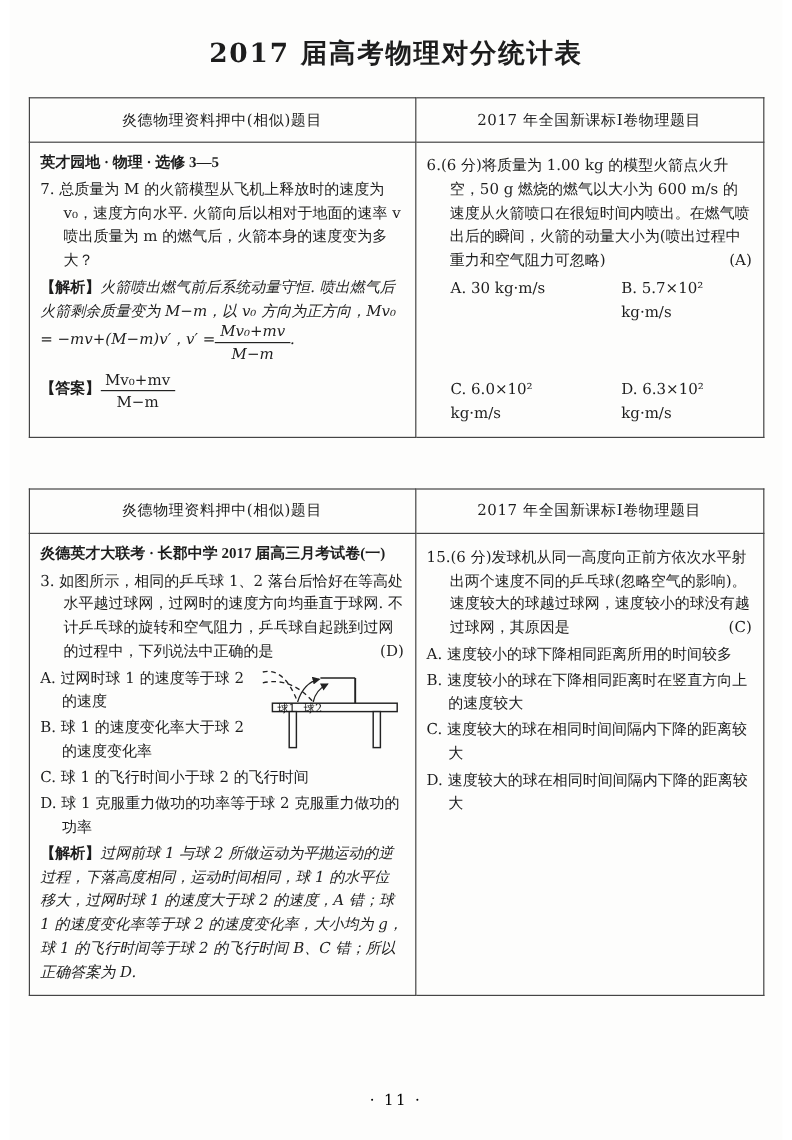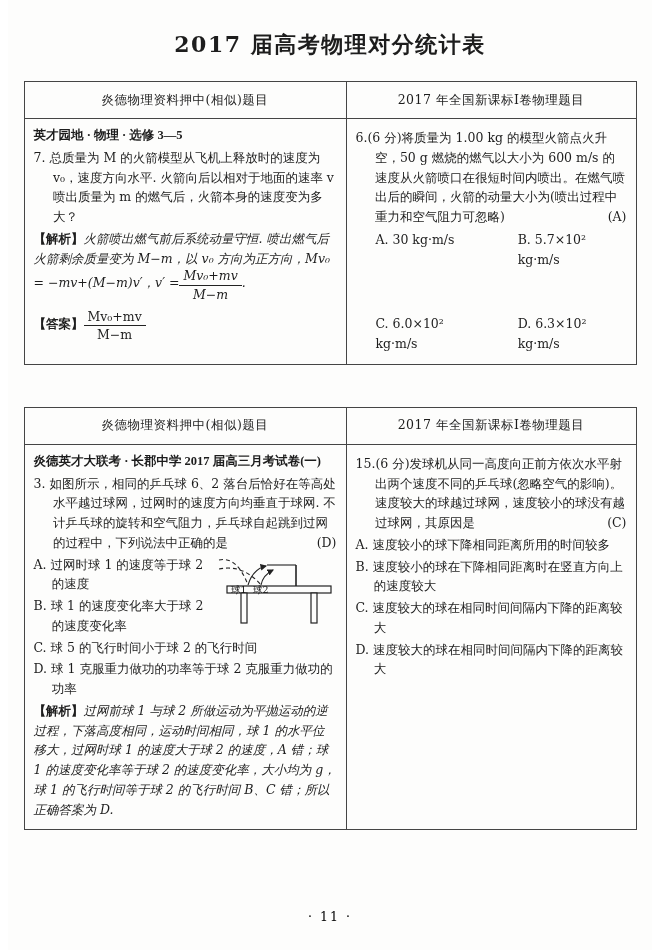--- a/index.html
+++ b/index.html
@@ -102,21 +102,21 @@
       </colgroup>
     <tbody>
         <tr>
       <th>炎德物理资料押中(相似)题目</th>
       <th>2017 年全国新课标Ⅰ卷物理题目</th>
     </tr>
     <tr>
       <td class="cell">
         <div class="cellinner h2">
           <div class="src">炎德英才大联考 · 长郡中学 2017 届高三月考试卷(一)</div>
-          <p class="q"><span>3.</span> <span>如图所示，相同的乒乓球 6、2 落台后恰好在等高处水平越过球网，过网时的速度方向均垂直于球网. 不计乒乓球的旋转和空气阻力，乒乓球自起跳到过网的过程中，下列说法中正确的是</span><span class="ansmark">(D)</span></p>
+          <p class="q"><span>3.</span> <span>如图所示，相同的乒乓球 1、2 落台后恰好在等高处水平越过球网，过网时的速度方向均垂直于球网. 不计乒乓球的旋转和空气阻力，乒乓球自起跳到过网的过程中，下列说法中正确的是</span><span class="ansmark">(D)</span></p>
 
           <div class="figwrap">
             <svg width="120" height="72" viewBox="0 0 120 72">
               <defs>
                 <marker id="arrw" markerWidth="7" markerHeight="7" refX="5" refY="3" orient="auto">
                   <path d="M0,0 L6,3 L0,6 Z" fill="#222"></path>
                 </marker>
               </defs>
 
               <path d="M2,5 Q20,1 31,30" fill="none" stroke="#222" stroke-width="1.1" stroke-dasharray="4 3"></path>
@@ -134,21 +134,21 @@
               <rect x="24" y="38" width="6" height="30" fill="#fdfdfc" stroke="#222" stroke-width="1.2"></rect>
               <rect x="94" y="38" width="6" height="30" fill="#fdfdfc" stroke="#222" stroke-width="1.2"></rect>
 
               <text x="14" y="38" font-size="9.5" fill="#111">球1</text>
               <text x="36" y="38" font-size="9.5" fill="#111">球2</text>
             </svg>
           </div>
 
           <p class="opt ind05">A. 过网时球 1 的速度等于球 2 的速度</p>
           <p class="opt ind05">B. 球 1 的速度变化率大于球 2 的速度变化率</p>
-          <p class="opt ind05">C. 球 5 的飞行时间小于球 2 的飞行时间</p>
+          <p class="opt ind05">C. 球 1 的飞行时间小于球 2 的飞行时间</p>
           <p class="opt ind05">D. 球 1 克服重力做功的功率等于球 2 克服重力做功的功率</p>
           <div class="clear"></div>
           <p class="analysis"><span class="lbl">【解析】</span><span>过网前球 1 与球 2 所做运动为平抛运动的逆过程，下落高度相同，运动时间相同，球 1 的水平位移大，过网时球 1 的速度大于球 2 的速度，A 错；球 1 的速度变化率等于球 2 的速度变化率，大小均为 g，球 1 的飞行时间等于球 2 的飞行时间 B、C 错；所以正确答案为 D.</span></p>
         </div>
       </td>
       <td class="cell">
         <div class="cellinner h2">
           <p class="q"><span>15.</span><span>(6 分)发球机从同一高度向正前方依次水平射出两个速度不同的乒乓球(忽略空气的影响)。速度较大的球越过球网，速度较小的球没有越过球网，其原因是</span><span class="ansmark">(C)</span></p>
           <p class="opt ind05">A. 速度较小的球下降相同距离所用的时间较多</p>
           <p class="opt ind05">B. 速度较小的球在下降相同距离时在竖直方向上的速度较大</p>

